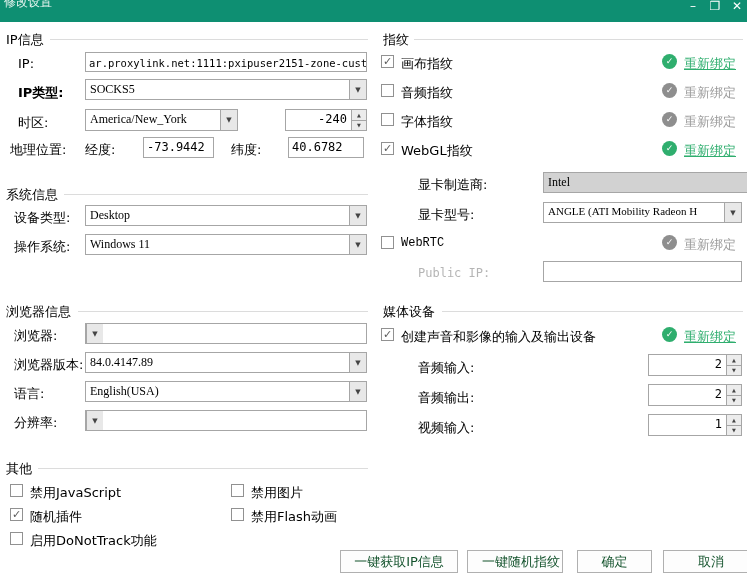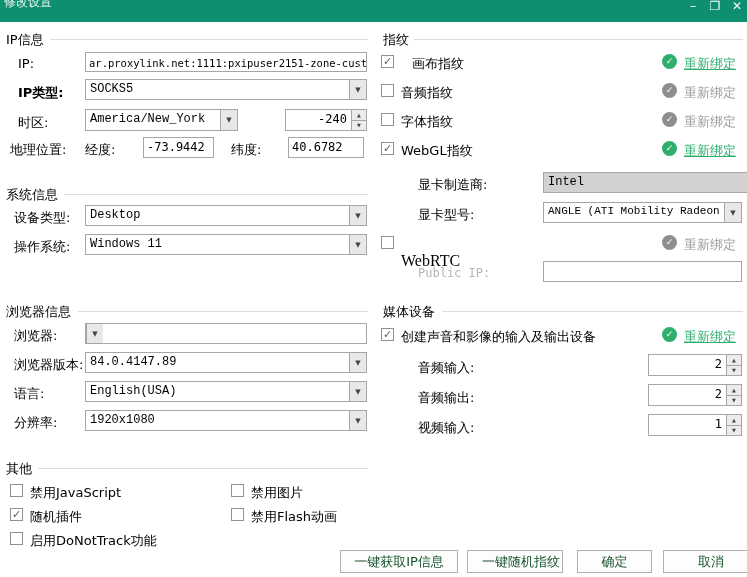--- a/index.html
+++ b/index.html
@@ -15,21 +15,21 @@
 
   .lbl { position:absolute; font-size:13px; color:#000; white-space:nowrap; }
   .lbl.dis { color:#b5b5b5; }
 
   .txt { position:absolute; border:1px solid #a6a6a6; background:#fff;
          font-family:"DejaVu Sans Mono","Liberation Mono",monospace; font-size:12px;
          padding:2px 3px; white-space:nowrap; overflow:hidden; color:#000; }
   .txt.small { font-size:10.5px; padding-top:4px; }
 
   .combo { position:absolute; border:1px solid #a6a6a6; background:#fff; display:flex; }
-  .combo .val { flex:1; font-family:Liberation Mono, monospace; font-size:12px;
+  .combo .val { flex:1; font-family:Liberation Serif, serif; font-size:12px;
                 padding:2px 4px; white-space:nowrap; overflow:hidden; }
   .combo .val.sel { background:#d2d2d2; }
   .combo .drop { width:17px; border-left:1px solid #a6a6a6; background:#e8e8e8; color:#444;
                  font-size:7px; display:flex; align-items:center; justify-content:center; }
 
   .spin { position:absolute; border:1px solid #a6a6a6; background:#fff; display:flex; }
   .spin .val { flex:1; font-family:"DejaVu Sans Mono","Liberation Mono",monospace; font-size:12px;
                padding:2px 4px; text-align:right; white-space:nowrap; overflow:hidden; }
   .spin .arrows { width:15px; border-left:1px solid #a6a6a6; display:flex; flex-direction:column; }
   .spin .arrows span { flex:1; background:#ececec; color:#444; font-size:5px; text-align:center;
@@ -122,21 +122,20 @@
 </div>
 
 <div class="lbl" style="left:14px; top:385px;">语言:</div>
 <div class="combo" style="left:85px; top:381px; width:282px; height:21px;">
   <span class="val">English(USA)</span>
   <span class="drop">▼</span>
 </div>
 
 <div class="lbl" style="left:14px; top:414px;">分辨率:</div>
 <div class="combo" style="left:85px; top:410px; width:282px; height:21px;">
-  <span class="val">1920x1080</span>
   <span class="drop">▼</span>
 </div>
 
 <div class="group-hdr" style="left:6px; top:460px;">其他</div>
 <div class="hline" style="left:38px; top:468px; width:330px;"></div>
 
 <div class="cb" style="left:10px; top:484px;"></div>
 <div class="lbl" style="left:30px; top:484px;">禁用JavaScript</div>
 
 <div class="cb" style="left:10px; top:508px;">✓</div>
@@ -148,21 +147,21 @@
 <div class="cb" style="left:231px; top:484px;"></div>
 <div class="lbl" style="left:251px; top:484px;">禁用图片</div>
 
 <div class="cb" style="left:231px; top:508px;"></div>
 <div class="lbl" style="left:251px; top:508px;">禁用Flash动画</div>
 
 <div class="group-hdr" style="left:383px; top:31px;">指纹</div>
 <div class="hline" style="left:414px; top:39px; width:329px;"></div>
 
 <div class="cb" style="left:381px; top:55px;">✓</div>
-<div class="lbl" style="left:412px; top:55px;">画布指纹</div>
+<div class="lbl" style="left:401px; top:55px;">画布指纹</div>
 <div class="badge green" style="left:662px; top:54px;">✓</div>
 <div class="rebind green" style="left:684px; top:55px;">重新绑定</div>
 
 <div class="cb" style="left:381px; top:84px;"></div>
 <div class="lbl" style="left:401px; top:84px;">音频指纹</div>
 <div class="badge gray" style="left:662px; top:83px;">✓</div>
 <div class="rebind gray" style="left:684px; top:84px;">重新绑定</div>
 
 <div class="cb" style="left:381px; top:113px;"></div>
 <div class="lbl" style="left:401px; top:113px;">字体指纹</div>
@@ -180,21 +179,21 @@
   <span class="drop">▼</span>
 </div>
 
 <div class="lbl" style="left:418px; top:206px;">显卡型号:</div>
 <div class="combo" style="left:543px; top:202px; width:199px; height:21px;">
   <span class="val" style="font-size:11px;">ANGLE (ATI Mobility Radeon H</span>
   <span class="drop">▼</span>
 </div>
 
 <div class="cb" style="left:381px; top:236px;"></div>
-<div class="lbl" style="left:401px; top:252px; font-family:Liberation Serif, serif; font-size:16px;">WebRTC</div>
+<div class="lbl" style="left:401px; top:236px; font-family:Liberation Mono, monospace; font-size:12px;">WebRTC</div>
 <div class="badge gray" style="left:662px; top:235px;">✓</div>
 <div class="rebind gray" style="left:684px; top:236px;">重新绑定</div>
 
 <div class="lbl dis" style="left:418px; top:266px; font-family:'DejaVu Sans Mono','Liberation Mono',monospace; font-size:12px;">Public IP:</div>
 <div class="txt" style="left:543px; top:261px; width:199px; height:21px;"></div>
 
 <div class="group-hdr" style="left:383px; top:303px;">媒体设备</div>
 <div class="hline" style="left:442px; top:311px; width:301px;"></div>
 
 <div class="cb" style="left:381px; top:328px;">✓</div>

